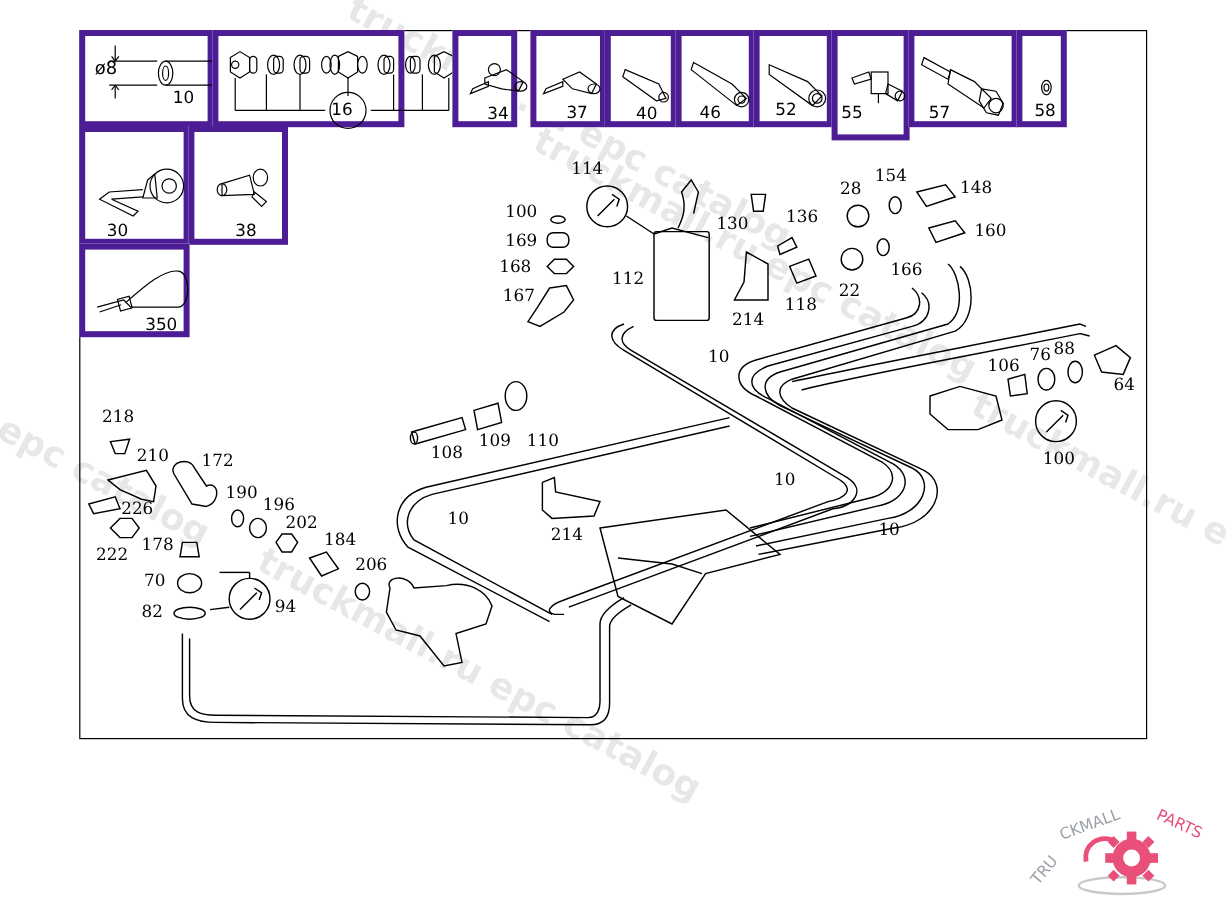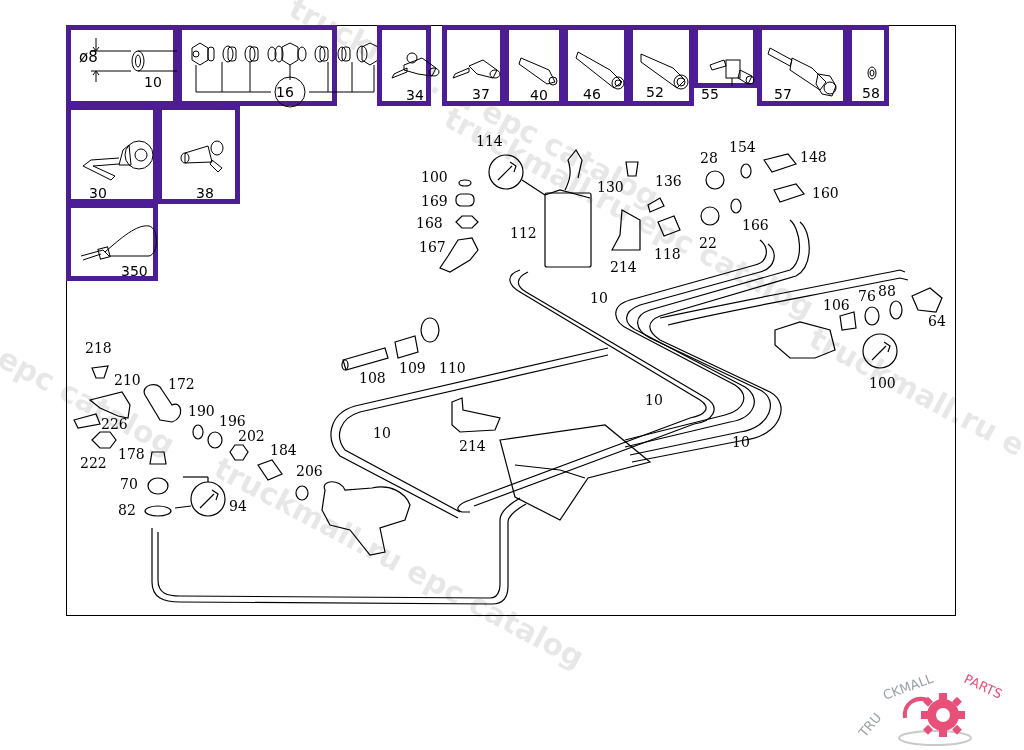--- a/index.html
+++ b/index.html
@@ -120,21 +120,21 @@
 <div class="cell" style="left:628px; top:25px; width:66px; height:81px;">
   <svg class="art" width="66" height="81">
       <g fill="none" stroke="#000">
         <path d="M8,24 L40,38 L52,50 L44,58 L8,32 Z"></path>
         <ellipse cx="48" cy="52" rx="7" ry="7"></ellipse>
         <ellipse cx="48" cy="52" rx="4" ry="4"></ellipse>
       </g>
     </svg>
   <span class="lbl" style="left:13px; top:55px;">52</span>
 </div>
-<div class="cell" style="left:693px; top:25px; width:65px; height:63px;">
+<div class="cell" style="left:693px; top:25px; width:65px; height:92px;">
   <svg class="art" width="65" height="81">
       <g fill="none" stroke="#000">
         <path d="M12,35 L26,30 L28,36 L14,40 Z"></path>
         <rect x="28" y="30" width="14" height="18"></rect>
         <path d="M42,40 L54,46 L50,54 L40,48 Z"></path>
         <ellipse cx="52" cy="50" rx="4" ry="4"></ellipse>
         <line x1="34" y1="48" x2="34" y2="56"></line>
       </g>
     </svg>
   <span class="lbl" style="left:3px; top:57px;">55</span>

